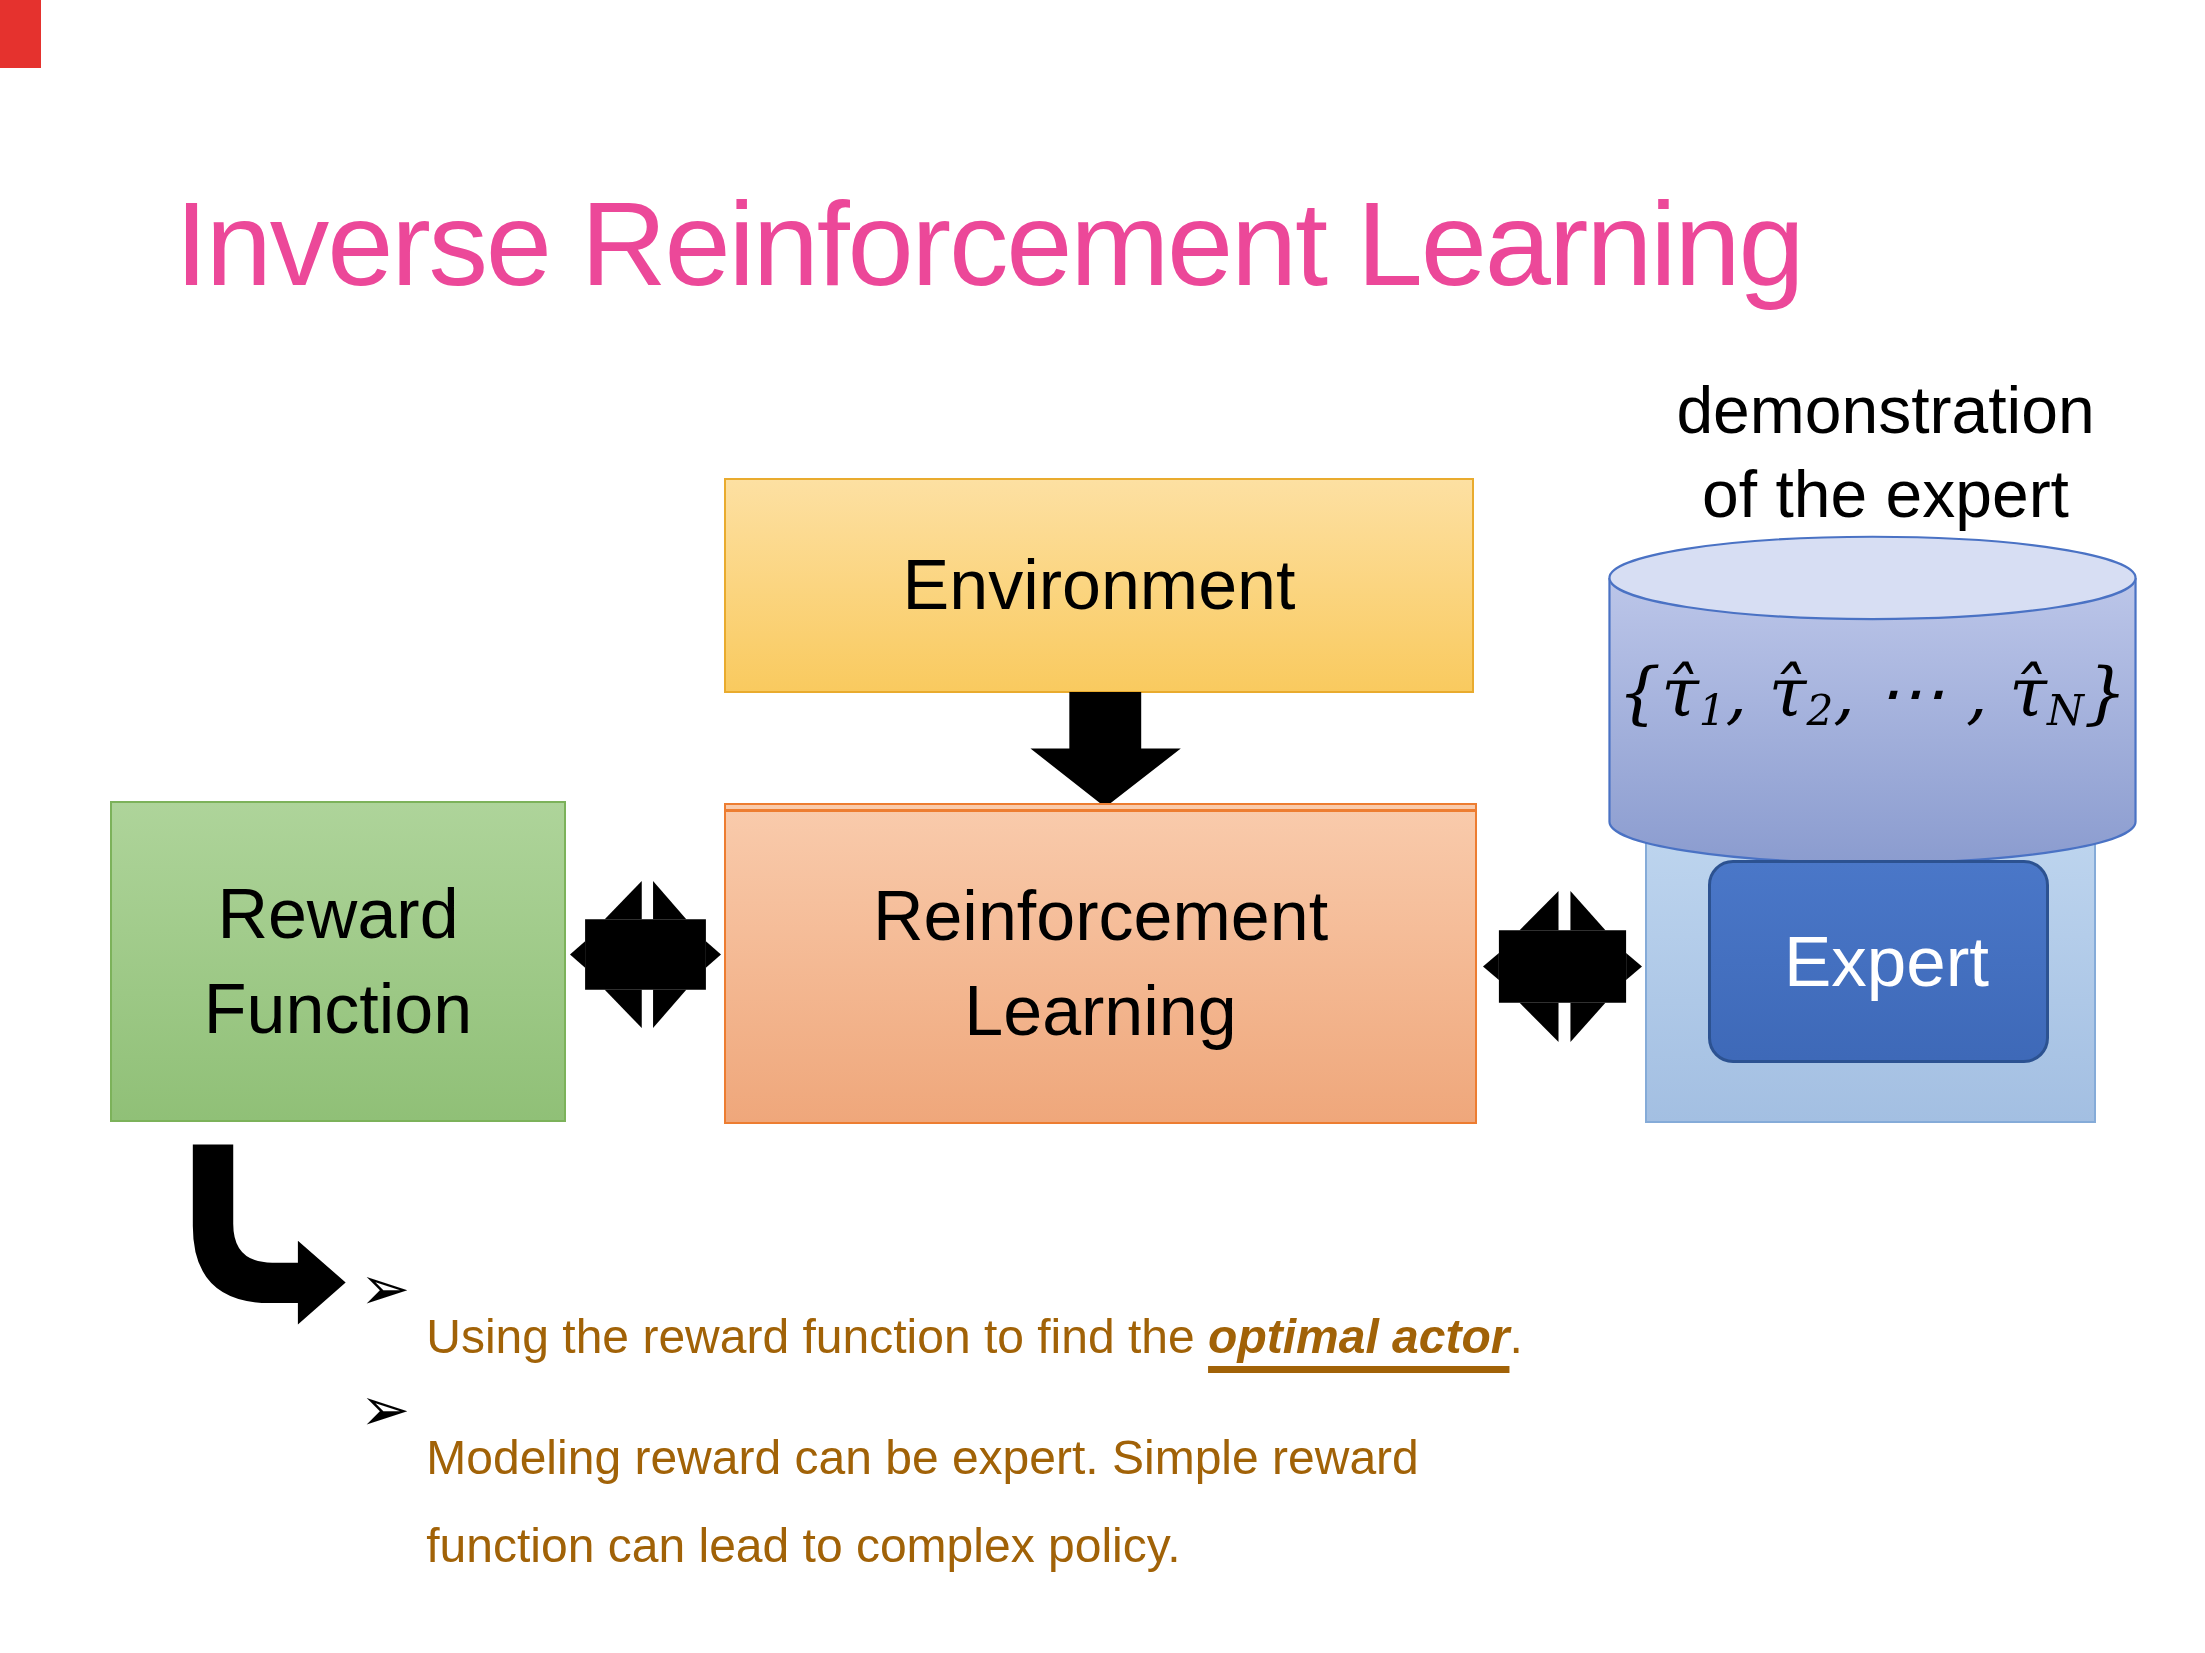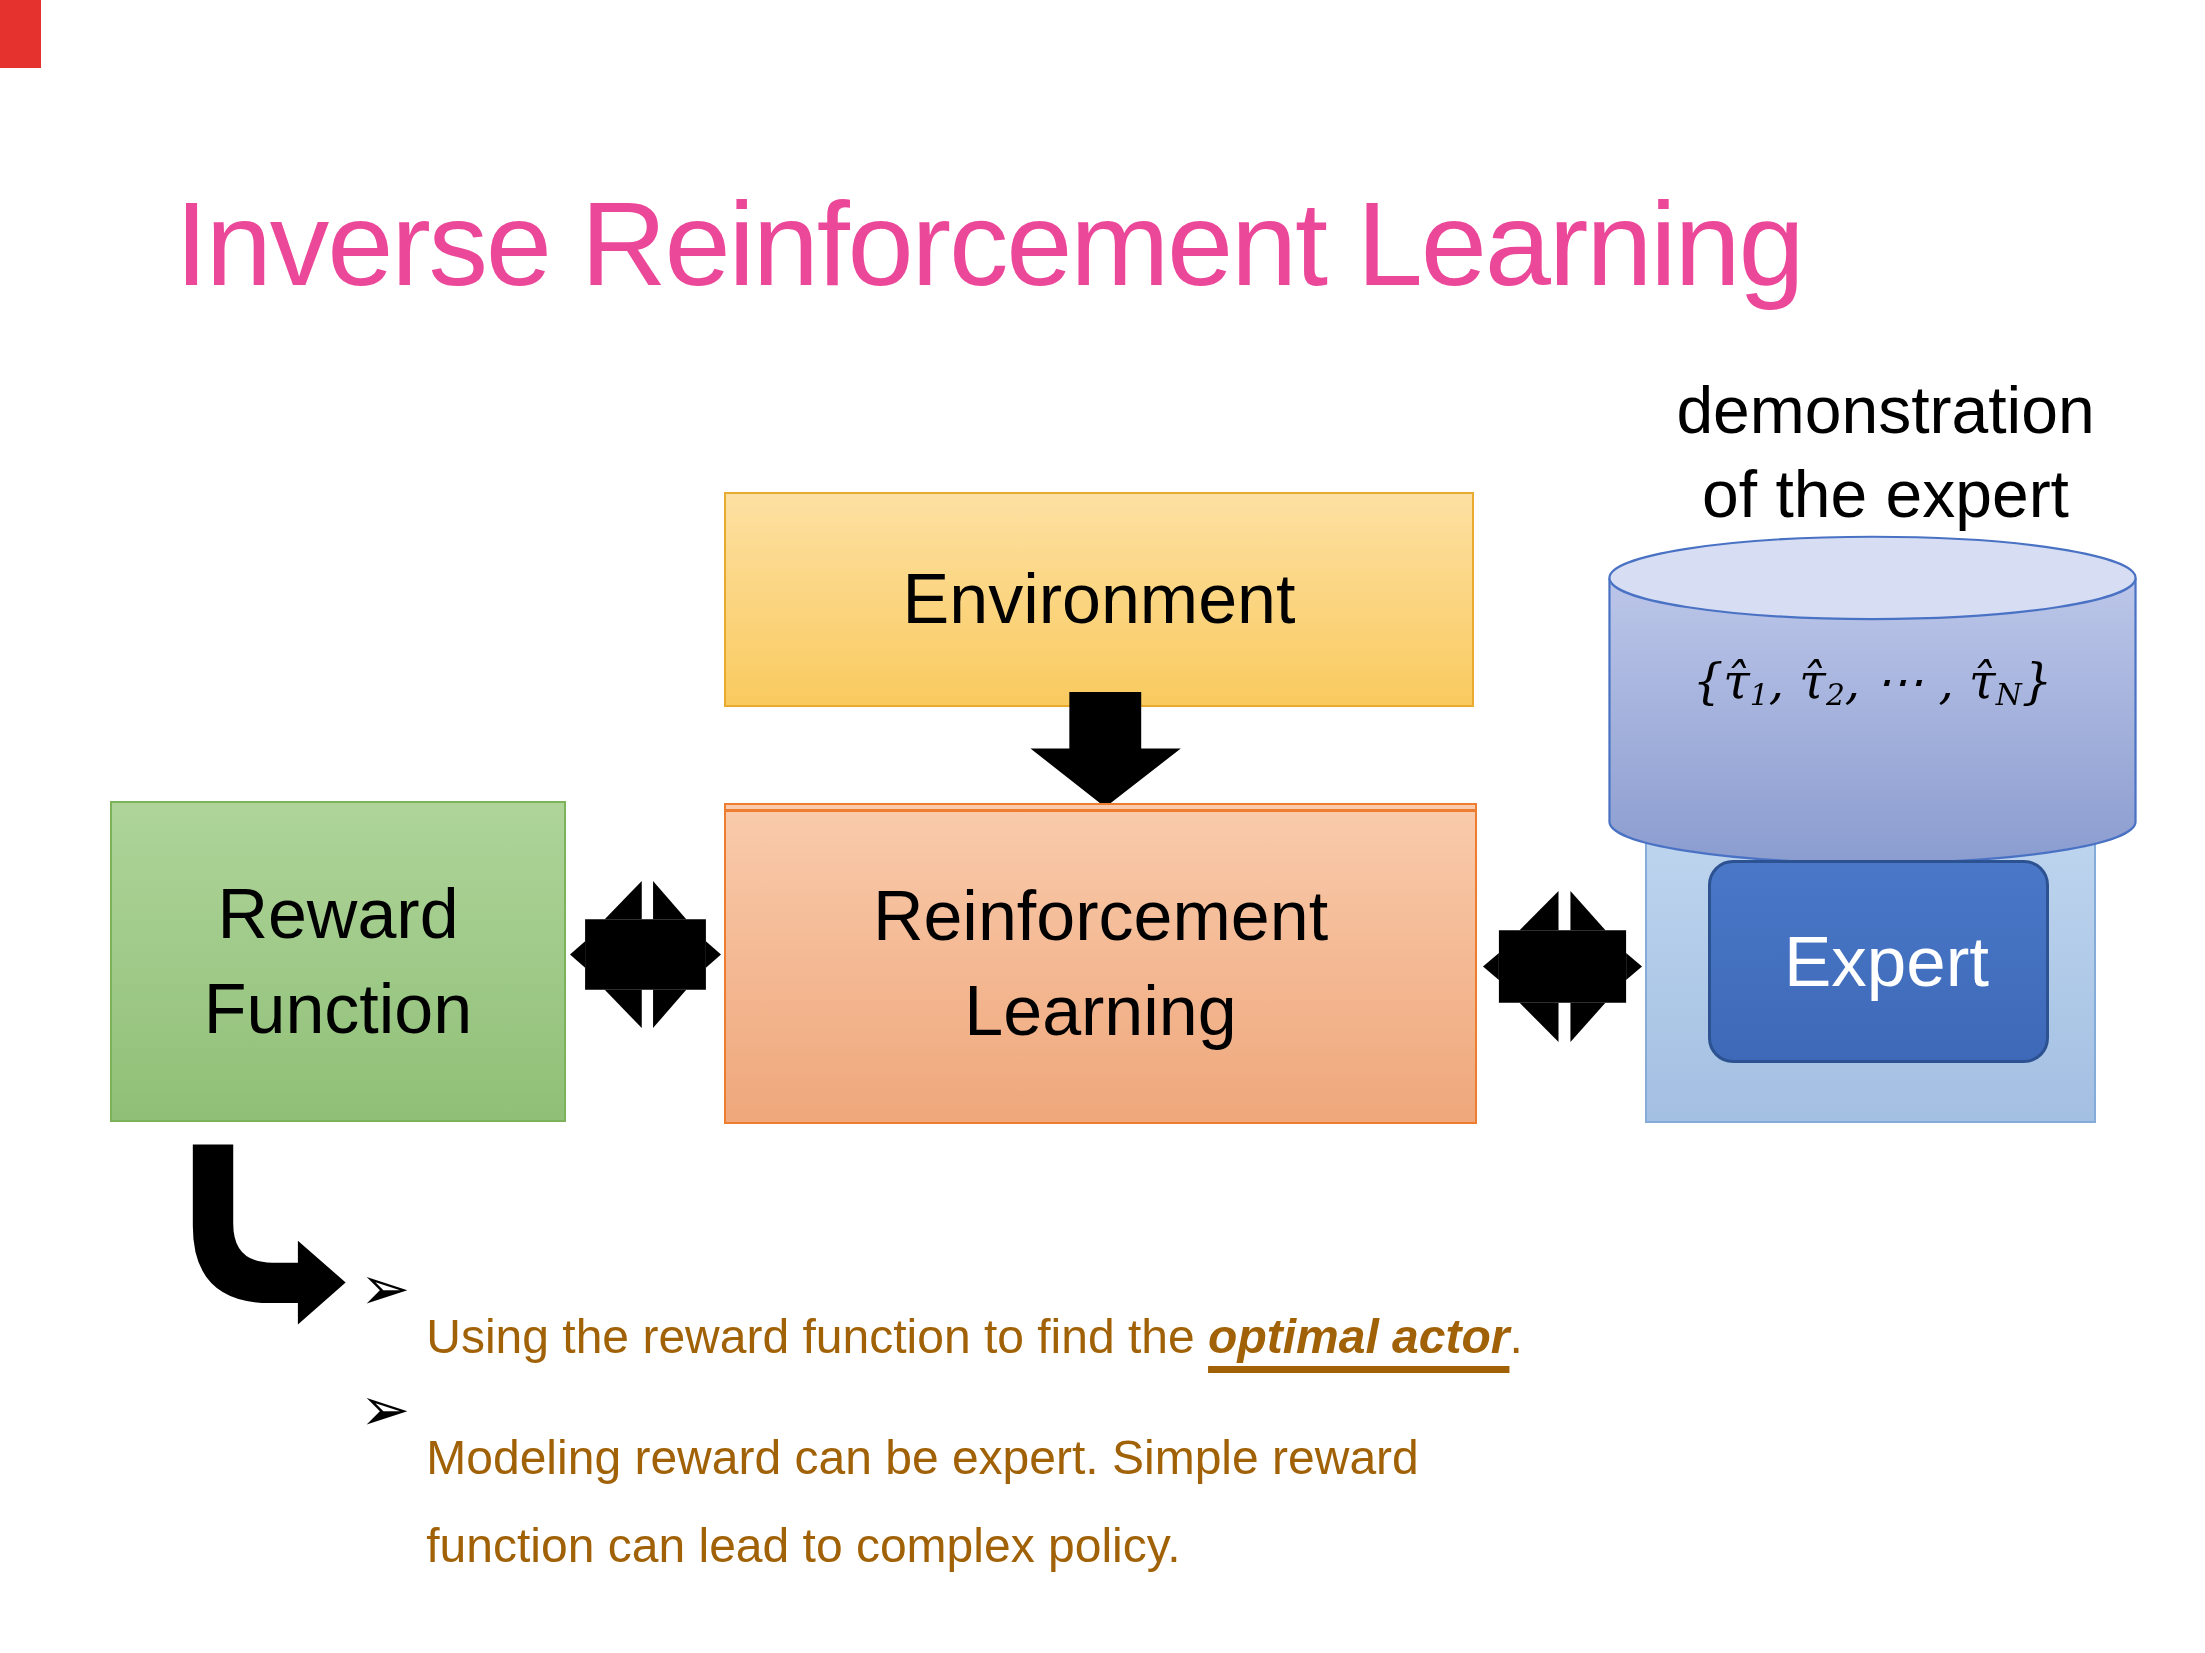--- a/index.html
+++ b/index.html
@@ -10,39 +10,39 @@
 
   .title{position:absolute;left:175px;top:182px;width:1838px;
          font-size:119px;line-height:1.05;letter-spacing:-2.2px;color:#ec4899;white-space:nowrap;}
 
   .demo-label{position:absolute;left:1588px;top:368px;width:595px;text-align:center;
               font-size:66px;line-height:1.28;color:#000;}
 
   
   .dbox{position:absolute;box-sizing:border-box;display:flex;align-items:center;justify-content:center;
         text-align:center;font-size:70px;line-height:1.35;color:#000;}
-  .env-box{left:724px;top:492px;width:750px;height:215px;border:2.2px solid #E9AB2E;
+  .env-box{left:724px;top:478px;width:750px;height:215px;border:2.2px solid #E9AB2E;
            background:linear-gradient(180deg,#FDE0A2 0%,#F9CA5F 100%);}
   .reward-box{left:110px;top:801px;width:456px;height:321px;border:2.2px solid #7CB25A;
               background:linear-gradient(180deg,#AED49A 0%,#90C077 100%);align-items:center;}
   .rl-box{left:724px;top:803px;width:753px;height:321px;border:2.2px solid #ED7D31;
           background:linear-gradient(180deg,#F9CBAC 0%,#EFA77B 100%);}
   .rl-topline{position:absolute;top:4.4px;left:0;right:0;height:2.2px;background:#ED7D31;}
 
   .expert-container{position:absolute;left:1645px;top:814px;width:451px;height:309px;box-sizing:border-box;
                     border:2.2px solid #85ABD8;background:linear-gradient(180deg,#BFD6EF 0%,#A3BFE2 100%);z-index:1;}
   .expert-btn{position:absolute;left:1708px;top:860px;width:341px;height:203px;box-sizing:border-box;
               border:3.7px solid #2C5291;border-radius:25px;
               background:linear-gradient(180deg,#4A77C8 0%,#3E69B8 100%);
               display:flex;align-items:center;justify-content:center;
               color:#fff;font-size:71px;z-index:3;padding-left:16px;}
 
   .cylinder{position:absolute;left:1608px;top:535px;width:529px;height:340px;z-index:2;}
   .formula{position:absolute;left:1608px;top:653px;width:529px;text-align:center;z-index:2;
-           font-family:"DejaVu Serif",serif;font-style:italic;font-size:48px;color:#000;}
+           font-family:"DejaVu Serif",serif;font-style:italic;font-size:68px;color:#000;}
   .formula sub{font-size:0.62em;line-height:0;position:relative;vertical-align:baseline;bottom:-0.22em;}
 
   .arrow-svg{position:absolute;}
 
   
   .bullet-row{position:absolute;left:360px;display:flex;align-items:flex-start;}
   .bullet-marker{font-size:60px;line-height:88px;margin-right:16px;color:#000;}
   .bullet-text{font-size:48px;line-height:88px;color:#a16207;max-width:1661px;margin-top:48px;}
   .hl{font-weight:bold;font-style:italic;text-decoration:underline;
       text-decoration-thickness:6.6px;text-underline-offset:12.5px;}

